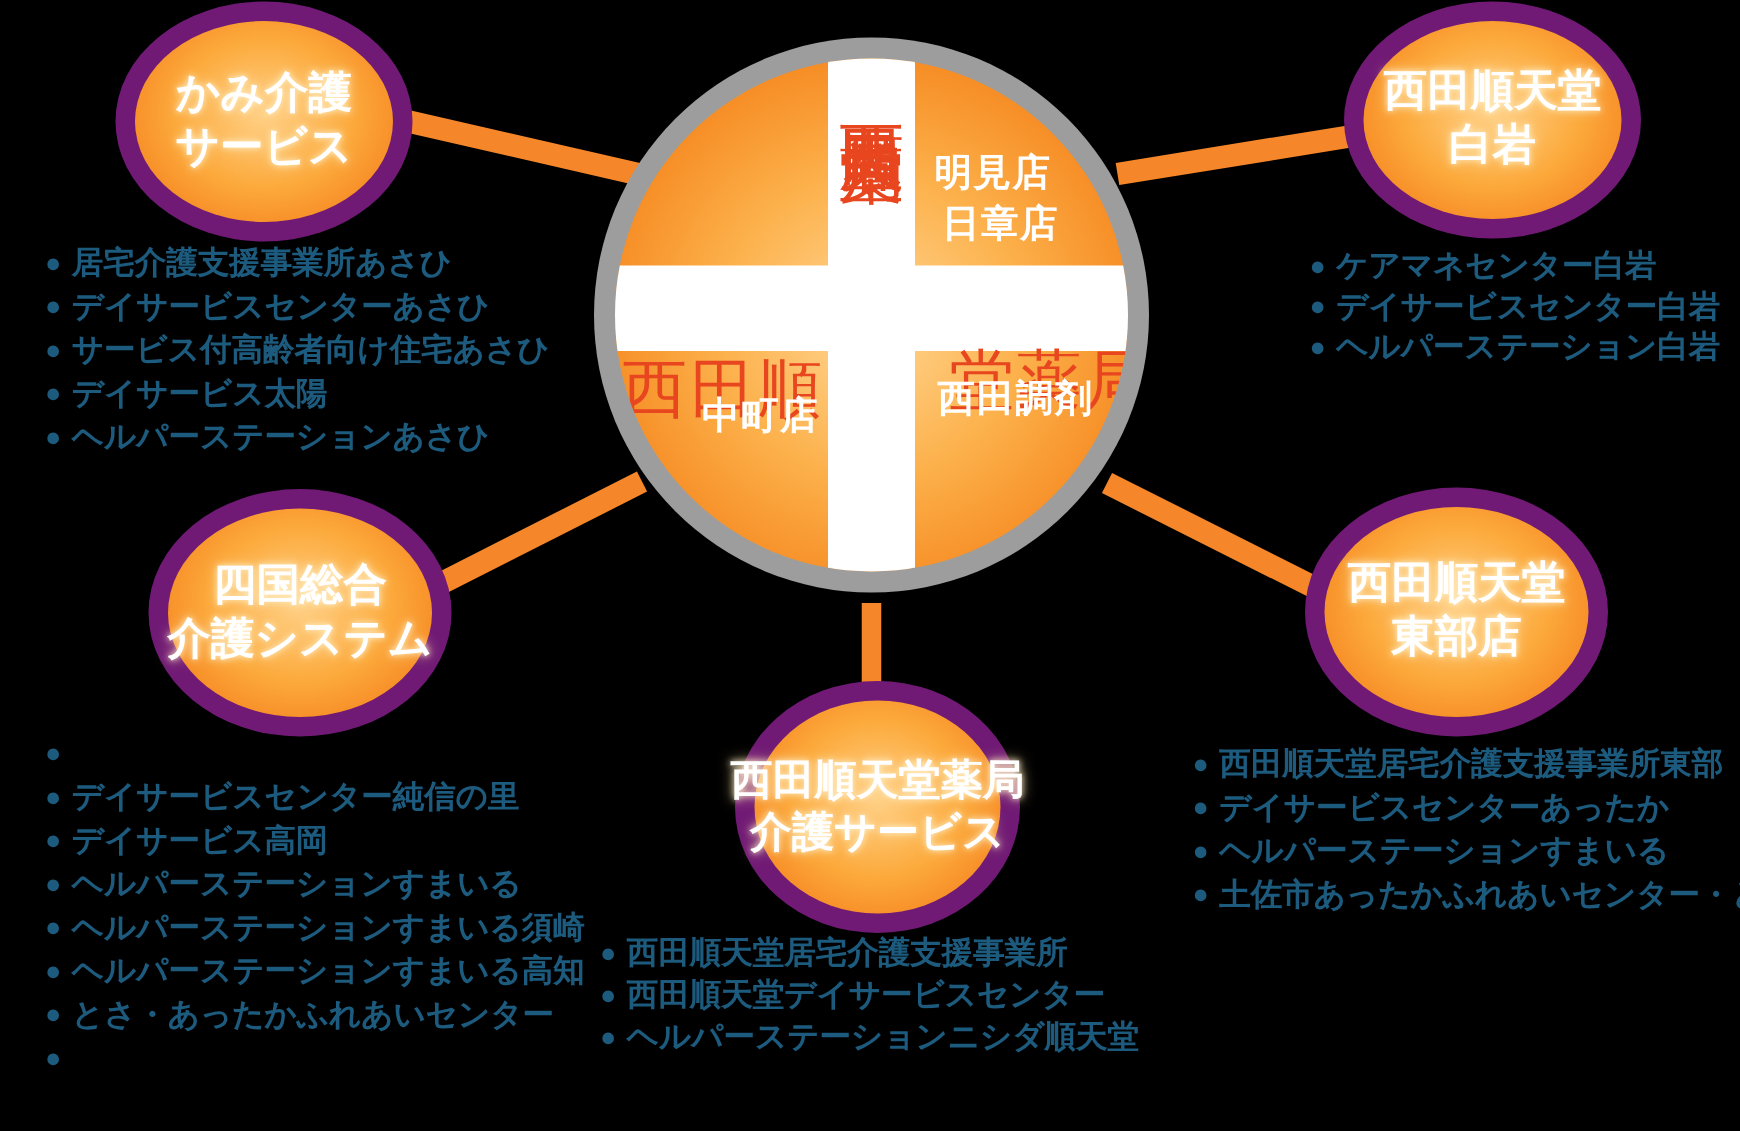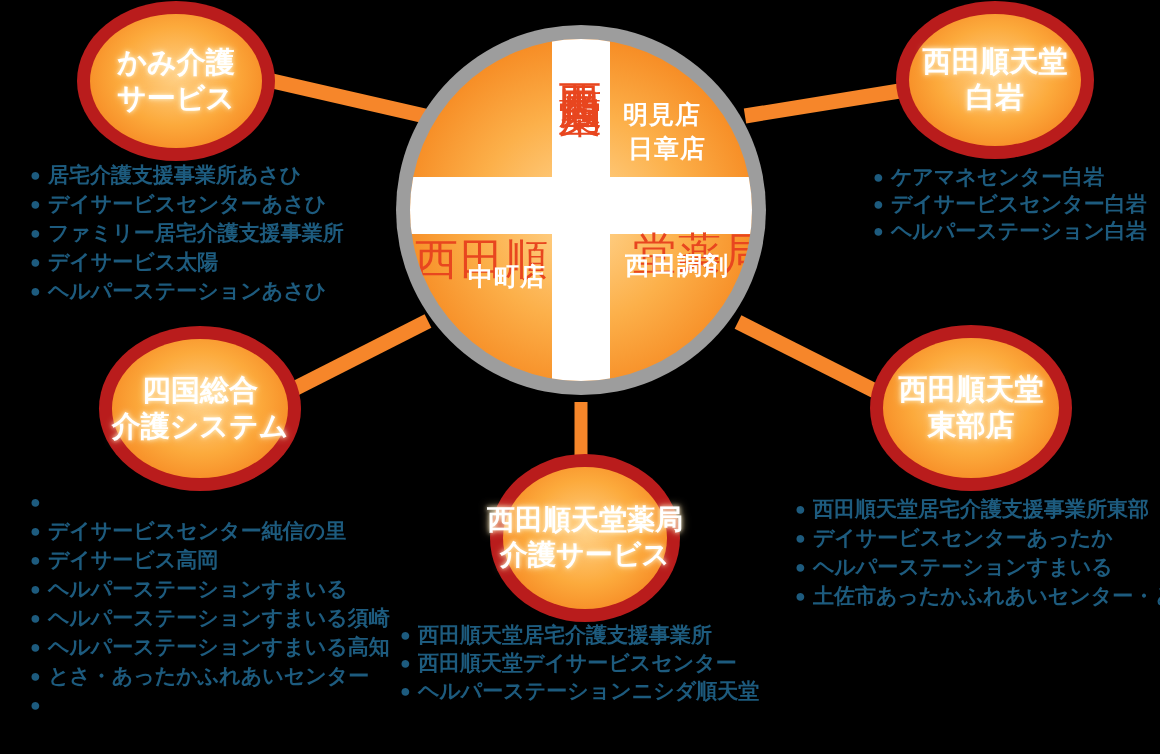--- a/index.html
+++ b/index.html
@@ -4,21 +4,21 @@
 <style>
   html,body{margin:0;padding:0;}
   body{
     width:1160px;height:754px;background:#000;overflow:hidden;position:relative;
     font-family:"Liberation Sans","DejaVu Sans",sans-serif;
   }
   .canvas{position:absolute;left:0;top:0;width:1160px;height:754px;}
   svg.connectors{position:absolute;left:0;top:0;z-index:1;}
 
   
-  .sat{position:absolute;border-radius:50%;background:#b91c1c;z-index:2;}
+  .sat{position:absolute;border-radius:50%;background:#701a75;z-index:2;}
   .sat-inner{position:absolute;inset:13px;border-radius:50%;
     background:radial-gradient(ellipse at 50% 46%,#ffd187 0%,#fcaa3c 48%,#f5831f 85%);}
   .sat-label{position:absolute;inset:0;display:flex;flex-direction:column;align-items:center;
     justify-content:center;color:#fff;font-weight:bold;font-size:29px;line-height:1.24;
     white-space:nowrap;text-align:center;z-index:3;
     text-shadow:0 0 4px rgba(255,243,210,.95),0 0 9px rgba(255,222,160,.85);}
   #sat-kami{left:77px;top:1px;width:198px;height:160px;}
   #sat-shiraiwa{left:896px;top:1px;width:198px;height:158px;}
   #sat-shikoku{left:99px;top:326px;width:202px;height:165px;}
   #sat-tobu{left:870px;top:325px;width:202px;height:166px;}
@@ -128,21 +128,21 @@
       <li>
         <span class="bullet">●</span>
         <span>居宅介護支援事業所あさひ</span>
       </li>
       <li>
         <span class="bullet">●</span>
         <span>デイサービスセンターあさひ</span>
       </li>
       <li>
         <span class="bullet">●</span>
-        <span>ファミリー居宅介護支援事業所</span>
+        <span>サービス付高齢者向け住宅あさひ</span>
       </li>
       <li>
         <span class="bullet">●</span>
         <span>デイサービス太陽</span>
       </li>
       <li>
         <span class="bullet">●</span>
         <span>ヘルパーステーションあさひ</span>
       </li>
     </ul>

